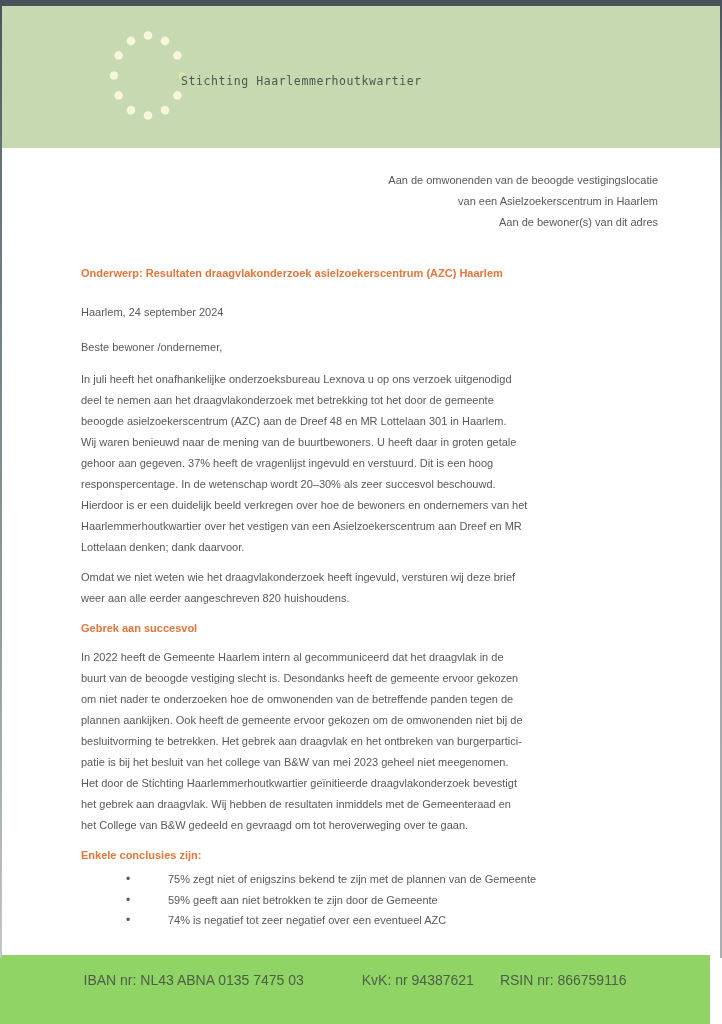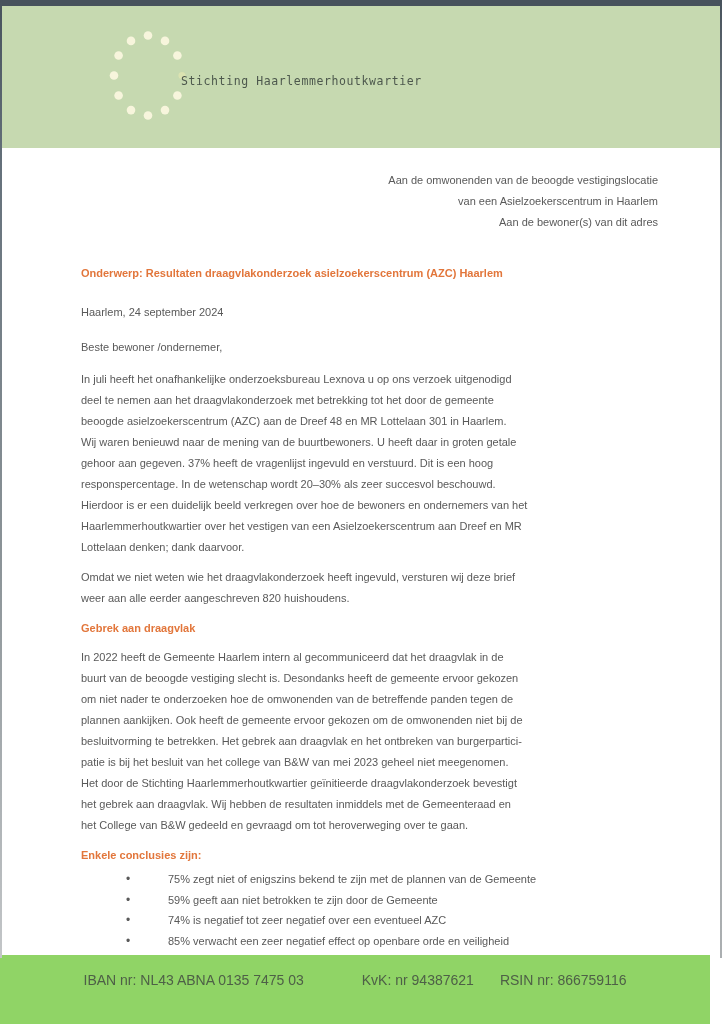--- a/index.html
+++ b/index.html
@@ -146,39 +146,38 @@
 Wij waren benieuwd naar de mening van de buurtbewoners. U heeft daar in groten getale
 gehoor aan gegeven. 37% heeft de vragenlijst ingevuld en verstuurd. Dit is een hoog
 responspercentage. In de wetenschap wordt 20–30% als zeer succesvol beschouwd.
 Hierdoor is er een duidelijk beeld verkregen over hoe de bewoners en ondernemers van het
 Haarlemmerhoutkwartier over het vestigen van een Asielzoekerscentrum aan Dreef en MR
 Lottelaan denken; dank daarvoor.</div>
 
   <div class="para para-2">Omdat we niet weten wie het draagvlakonderzoek heeft ingevuld, versturen wij deze brief
 weer aan alle eerder aangeschreven 820 huishoudens.</div>
 
-  <div class="section-heading">Gebrek aan draagvlak</div>
+  <div class="section-heading">Gebrek aan succesvol</div>
 
   <div class="para para-3">In 2022 heeft de Gemeente Haarlem intern al gecommuniceerd dat het draagvlak in de
 buurt van de beoogde vestiging slecht is. Desondanks heeft de gemeente ervoor gekozen
 om niet nader te onderzoeken hoe de omwonenden van de betreffende panden tegen de
 plannen aankijken. Ook heeft de gemeente ervoor gekozen om de omwonenden niet bij de
 besluitvorming te betrekken. Het gebrek aan draagvlak en het ontbreken van burgerpartici-
 patie is bij het besluit van het college van B&amp;W van mei 2023 geheel niet meegenomen.
 Het door de Stichting Haarlemmerhoutkwartier geïnitieerde draagvlakonderzoek bevestigt
 het gebrek aan draagvlak. Wij hebben de resultaten inmiddels met de Gemeenteraad en
 het College van B&amp;W gedeeld en gevraagd om tot heroverweging over te gaan.</div>
 
   <div class="section-heading">Enkele conclusies zijn:</div>
 
   <ul class="conclusions">
     <li>75% zegt niet of enigszins bekend te zijn met de plannen van de Gemeente</li>
     <li>59% geeft aan niet betrokken te zijn door de Gemeente</li>
     <li>74% is negatief tot zeer negatief over een eventueel AZC</li>
-    <li>85% verwacht een zeer negatief effect op openbare orde en veiligheid</li>
   </ul>
 </div>
 
 <div class="footer-band">
   <span class="footer-item footer-iban">IBAN nr: NL43 ABNA 0135 7475 03</span>
   <span class="footer-item footer-kvk">KvK: nr 94387621</span>
   <span class="footer-item footer-rsin">RSIN nr: 866759116</span>
 </div>
 
 </body></html>

